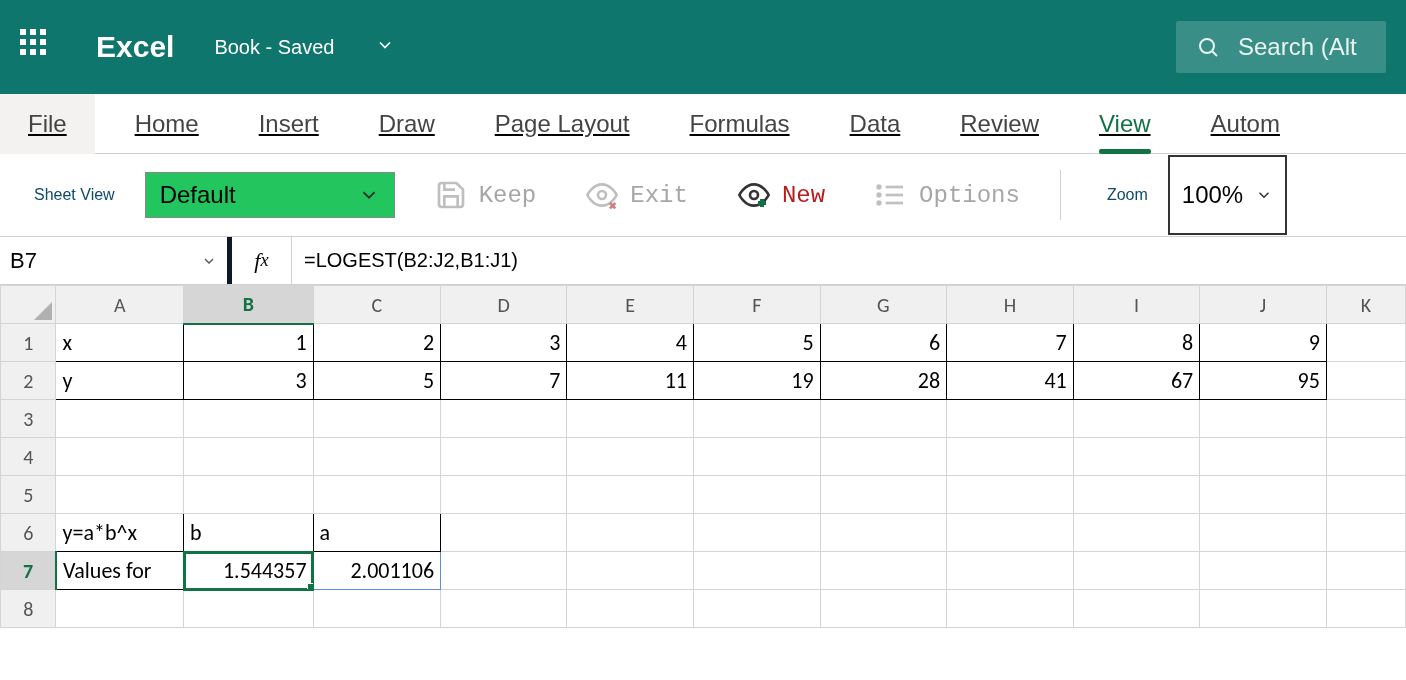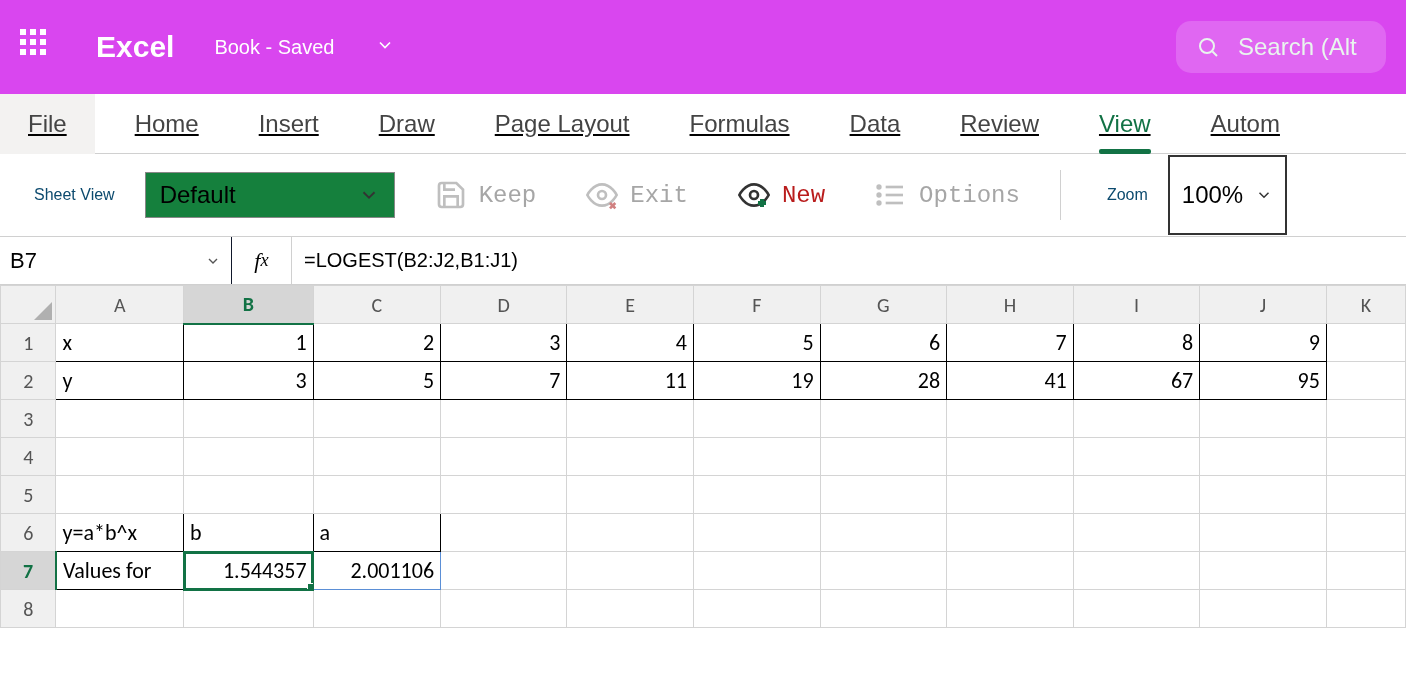--- a/index.html
+++ b/index.html
@@ -1,47 +1,47 @@
 <!DOCTYPE html>
 <html><head>
 <meta charset="utf-8">
 <style>
   * { box-sizing: border-box; margin: 0; padding: 0; }
   body { font-family: "Segoe UI", Arial, sans-serif; font-size: 16px; background: #fff; overflow: hidden; width: 1406px; height: 680px; }
   
-  .title-bar { background: #d946ef; height: 94px; display: flex; align-items: center; padding: 0 20px; color: #fff; }
+  .title-bar { background: #0f766e; height: 94px; display: flex; align-items: center; padding: 0 20px; color: #fff; }
   .app-launcher { width: 36px; height: 36px; display: grid; grid-template-columns: repeat(3, 6px); grid-template-rows: repeat(3, 6px); gap: 4px; cursor: pointer; margin-right: 40px; }
   .app-launcher span { background: #fff; width: 6px; height: 6px; }
   .app-name { font-size: 30px; font-weight: 600; margin-right: 40px; }
   .doc-name { font-size: 20px; font-weight: 300; margin-right: 22px; display: flex; align-items: center; justify-content: space-between; }
   .doc-caret { margin-left: 40px; }
   .doc-caret svg { width: 20px; height: 20px; }
-  .search-box { margin-left: auto; background: rgba(255,255,255,0.18); border-radius: 15px; padding: 12px 20px; display: flex; align-items: center; font-size: 24px; color: #e9f5ee; min-width: 210px; }
+  .search-box { margin-left: auto; background: rgba(255,255,255,0.18); border-radius: 2px; padding: 12px 20px; display: flex; align-items: center; font-size: 24px; color: #e9f5ee; min-width: 210px; }
   .search-box svg { width: 24px; height: 24px; margin-right: 18px; }
   
   .menu-tabs { display: flex; align-items: center; height: 60px; border-bottom: 1px solid #d0d0d0; padding: 0 0; text-decoration: underline; }
   .menu-tab { padding: 16px 30px; font-size: 24px; color: #444; cursor: pointer; position: relative; }
   .menu-tab.file { background: #f3f2f1; padding: 16px 28px; margin-right: 10px; }
   .menu-tab.active { color: #127245; font-weight: 400; }
   .menu-tab.active::after { content: ""; position: absolute; bottom: 0; left: 30px; right: 30px; height: 5px; background: #127245; border-radius: 2px; }
   
   .toolbar { display: flex; align-items: center; height: 83px; border-bottom: 1px solid #d0d0d0; padding: 0 18px; gap: 30px; }
   .toolbar-label { font-size: 16px; color: #0c4a6e; margin-left: 16px; }
-  .dropdown { border: 1.5px solid #888; padding: 8px 14px; font-size: 24px; display: flex; align-items: center; gap: 80px; min-width: 250px; justify-content: space-between; background: #15803d; }
+  .dropdown { border: 1.5px solid #888; padding: 8px 14px; font-size: 24px; display: flex; align-items: center; gap: 80px; min-width: 250px; justify-content: space-between; background: #22c55e; }
   .dropdown svg { width: 22px; height: 22px; }
   .tool-btn { display: flex; align-items: center; gap: 12px; font-size: 24px; color: #a6a6a6; padding: 6px 10px; font-family: Liberation Mono, monospace; }
   .tool-btn svg { width: 32px; height: 32px; }
   .tool-btn.enabled { color: #b91c1c; }
   .tool-btn.enabled svg { stroke: #333; }
   .divider { width: 1px; height: 50px; background: #d0d0d0; }
   .zoom-group { display: flex; align-items: center; gap: 20px; }
   .zoom-select { border: 2px solid #333; padding: 24px 12px; font-size: 24px; display: flex; align-items: center; gap: 12px; }
   
   .formula-area { display: flex; align-items: stretch; height: 48px; border-bottom: 1px solid #d0d0d0; }
-  .name-box { width: 232px; border-right: 1px solid #0f172a; display: flex; align-items: center; padding: 0 10px; font-size: 22px; justify-content: space-between; }
+  .name-box { width: 232px; border-right: 5px solid #0f172a; display: flex; align-items: center; padding: 0 10px; font-size: 22px; justify-content: space-between; }
   .name-box svg { width: 16px; height: 16px; }
   .fx-label { width: 60px; display: flex; align-items: center; justify-content: center; font-style: italic; font-size: 22px; border-right: 1px solid #d0d0d0; font-family: "Times New Roman", serif; }
   .formula-input { flex: 1; padding: 0 12px; font-size: 20px; display: flex; align-items: center; }
   
   .grid-area { position: relative; }
   table.grid { border-collapse: collapse; table-layout: fixed; }
   table.grid th, table.grid td { border: 1px solid #d4d4d4; font-weight: normal; height: 38px; font-size: 22px; padding: 2px 6px; overflow: hidden; white-space: nowrap; font-family: Calibri, Arial, sans-serif; }
   table.grid th { background: #f0f0f0; text-align: center; color: #555; font-size: 20px; }
   table.grid th.corner { background: #f0f0f0; width: 56px; position: relative; }
   table.grid th.corner::after { content: ""; position: absolute; right: 3px; bottom: 3px; width: 0; height: 0; border-style: solid; border-width: 0 0 18px 18px; border-color: transparent transparent #b0b0b0 transparent; }

